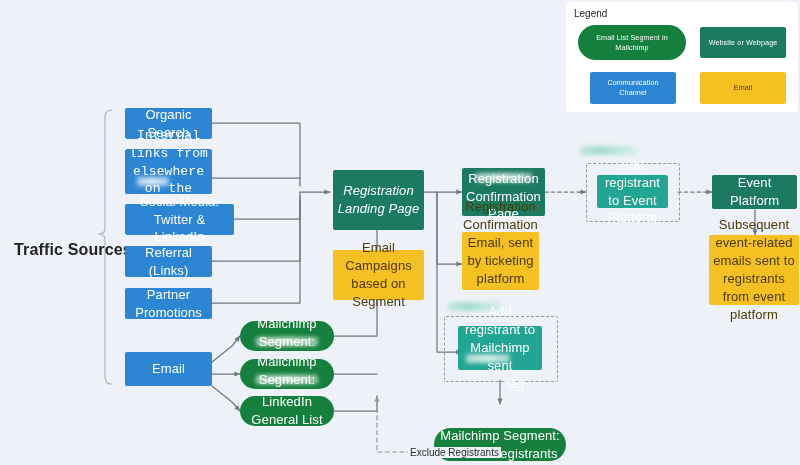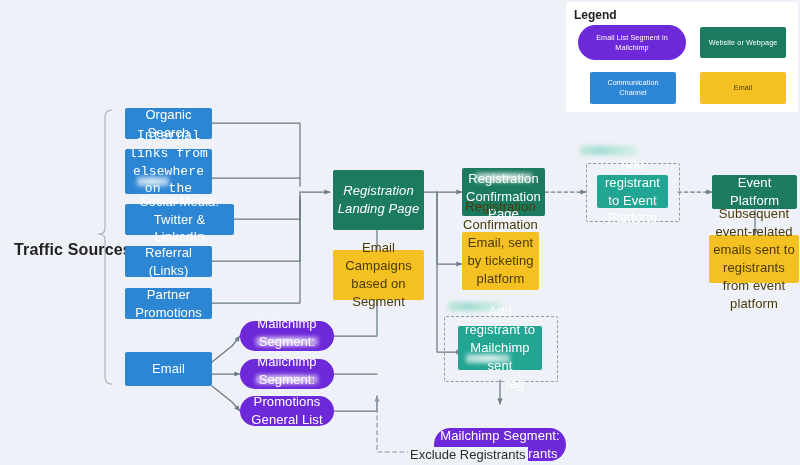--- a/index.html
+++ b/index.html
@@ -17,29 +17,29 @@
     display:flex;align-items:center;justify-content:center;
     text-align:center;color:#ffffff;
     font-size:13px;line-height:1.38;
     padding:2px 4px;letter-spacing:.1px;
     z-index:3;
   }
   .blue   {background:#2d86d4;border-radius:2px;}
   .green  {background:#1b7a60;border-radius:2px;}
   .teal   {background:#23a593;border-radius:2px;}
   .yellow {background:#f5c122;color:#4a3a06;border-radius:2px;}
-  .orange {background:#6d28d9;border-radius:999px;}
+  .orange {background:#15803d;border-radius:999px;}
 
   .legendPanel{
     position:absolute;left:566px;top:2px;width:232px;height:110px;
     background:#ffffff;border-radius:3px;z-index:4;
   }
   .legendTitle{
     position:absolute;left:8px;top:6px;
-    font-size:12px;font-weight:bold;color:#222;
+    font-size:10px;font-weight:normal;color:#222;
   }
   .legendPanel .node{font-size:7.2px;}
 
   .dashbox{
     position:absolute;border:1.15px dashed #8d9aa6;
     border-radius:2px;background:transparent;z-index:2;
   }
   .blurtag{
     position:absolute;z-index:2;border-radius:2px;
     background:linear-gradient(90deg,#bfe6dd,#9fdbcf 35%,#bde7de 70%,#d8efe9);
@@ -51,21 +51,21 @@
     filter:blur(2.2px);z-index:1;pointer-events:none;
   }
   .nodeTxt{position:relative;z-index:2;}
 
   .plainLabel{
     position:absolute;z-index:3;color:#232323;
     font-size:16px;font-weight:bold;letter-spacing:.15px;
   }
   .edgeLabel{
     position:absolute;z-index:5;color:#2b2b2b;
-    font-size:13px;background:#eef1f7;padding:0 2px;
+    font-size:10px;background:#eef1f7;padding:0 2px;
   }
 </style>
 </head>
 <body>
 
 <div id="stage">
 
   <svg id="wires">
     <defs>
       <marker id="ah" markerWidth="7" markerHeight="7" refX="5.6" refY="2.6" orient="auto" markerUnits="userSpaceOnUse">
@@ -148,21 +148,21 @@
     <span class="blurbar" style="left:16px;top:16px;width:62px;height:9px;"></span>
   </div>
 
   <div class="node orange" style="left:240px;top:359px;width:94px;height:30px;">
     <span class="nodeTxt" style="margin-bottom:7px;">Mailchimp Segment:</span>
     <span class="blurbar" style="left:16px;top:16px;width:62px;height:9px;"></span>
   </div>
 
   <div class="node orange" style="left:240px;top:396px;width:94px;height:30px;">
     <span class="nodeTxt">
-      <span>Promotions</span><br>
+      <span>LinkedIn</span><br>
       <span>General List</span>
     </span>
   </div>
 
   <div class="node green" style="left:333px;top:170px;width:91px;height:60px;font-style:italic;">
     <span class="nodeTxt">Registration Landing Page</span>
   </div>
 
   <div class="node yellow" style="left:333px;top:250px;width:91px;height:50px;">
     <span class="nodeTxt">Email Campaigns based on Segment</span>
@@ -197,21 +197,21 @@
   <div class="blurtag" style="left:580px;top:146px;width:58px;height:9px;"></div>
   <div class="dashbox" style="left:586px;top:163px;width:92px;height:57px;"></div>
   <div class="node teal" style="left:597px;top:175px;width:71px;height:33px;">
     <span class="nodeTxt">Add registrant to Event Platform</span>
   </div>
 
   <div class="node green" style="left:712px;top:175px;width:85px;height:34px;">
     <span class="nodeTxt">Event Platform</span>
   </div>
 
-  <div class="node yellow" style="left:709px;top:235px;width:90px;height:48px;">
+  <div class="node yellow" style="left:709px;top:235px;width:90px;height:70px;">
     <span class="nodeTxt">Subsequent event-related emails sent to registrants from event platform</span>
   </div>
 
   <div class="legendPanel">
     <div class="legendTitle">Legend</div>
 
     <div class="node orange" style="left:12px;top:23px;width:108px;height:35px;">
       <span class="nodeTxt">Email List Segment in Mailchimp</span>
     </div>
 

